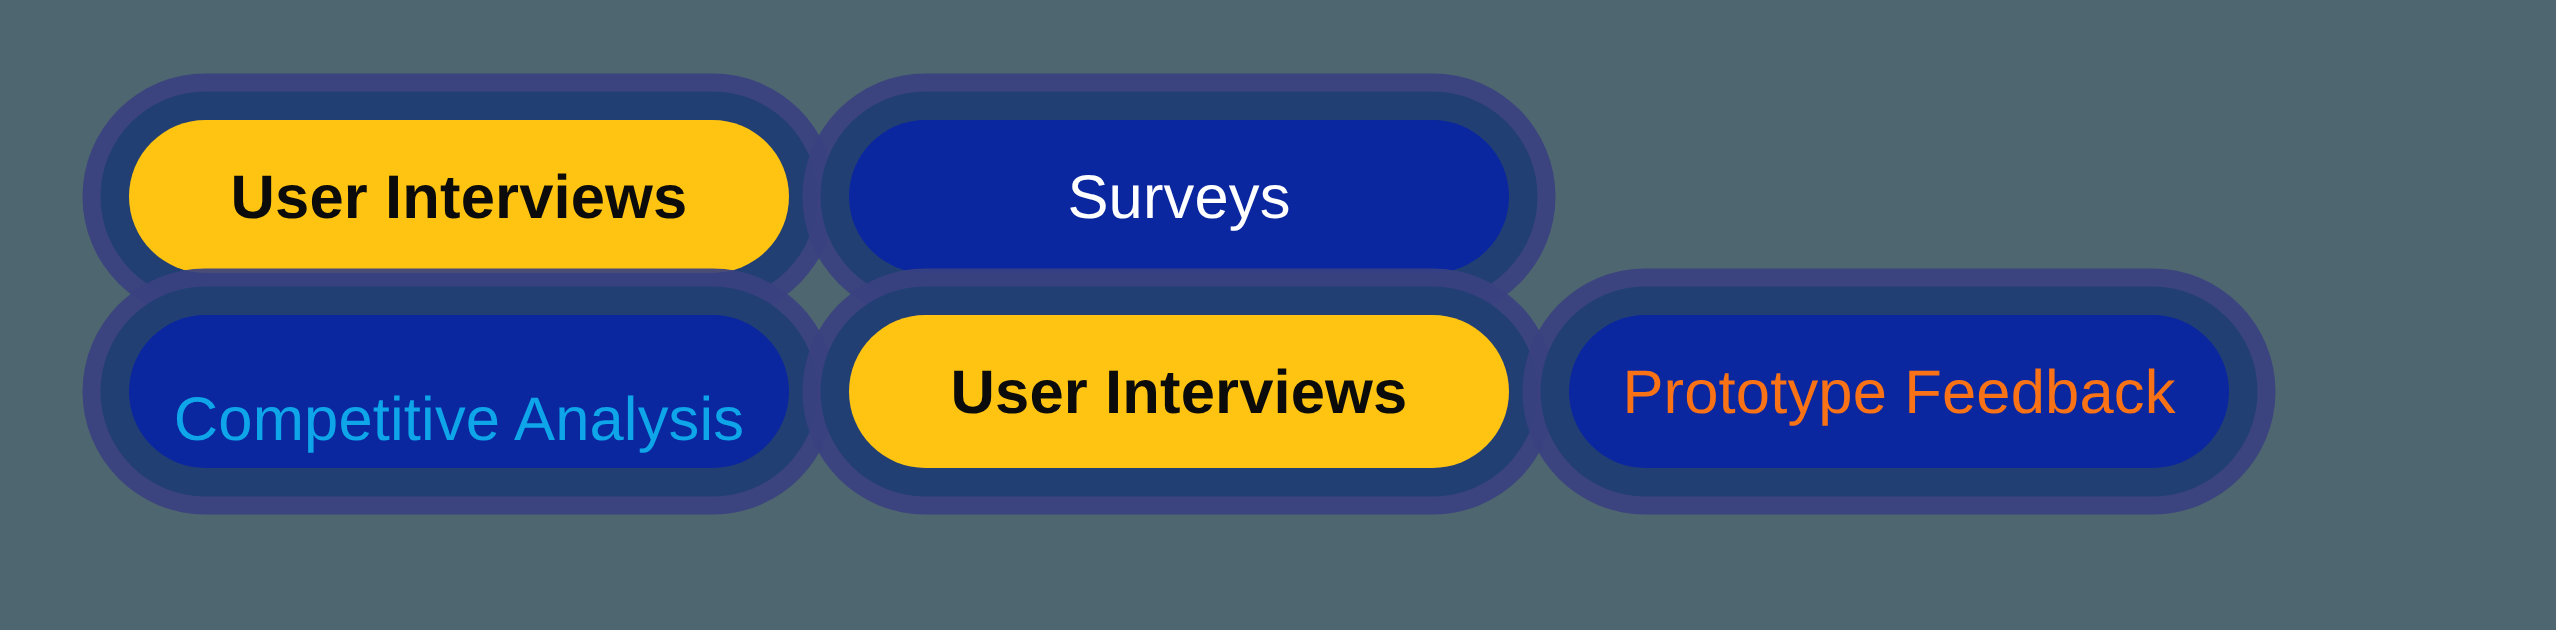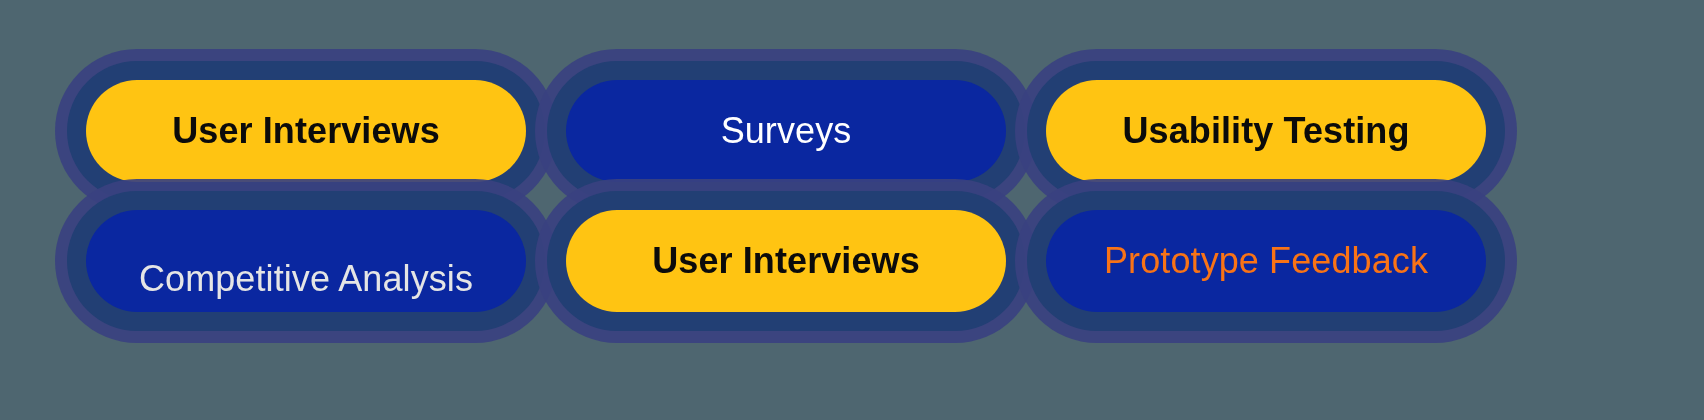--- a/index.html
+++ b/index.html
@@ -82,21 +82,21 @@
     border-radius: 51px;
     display: flex;
     align-items: center;
     justify-content: center;
     box-sizing: border-box;
     padding: 0 24px;
     cursor: pointer;
   }
 
   .pill-label {
-    font-size: 36px;
+    font-size: 41px;
     line-height: 1;
     letter-spacing: 0.1px;
     white-space: nowrap;
   }
 
   
   .pill.accent {
     background: #FFC412;
   }
   .pill.accent .pill-label {
@@ -131,37 +131,30 @@
       </div>
 
       <div class="tag-cell col-1">
         <div class="glow-outer" style="background: rgb(58, 65, 128);"></div>
         <div class="glow-inner" style="background: rgb(34, 63, 116);"></div>
         <div class="pill base" style="background: rgb(10, 39, 160);">
           <span class="pill-label" style="color: rgb(255, 255, 255);">Surveys</span>
         </div>
       </div>
 
-      <div class="tag-cell col-2">
-        <div class="glow-outer" style="background: rgb(58, 65, 128);"></div>
-        <div class="glow-inner" style="background: rgb(34, 63, 116);"></div>
-        <div class="pill accent" style="background: rgb(255, 196, 18);">
-          <span class="pill-label" style="color: rgb(11, 11, 11);">Usability Testing</span>
-        </div>
-      </div>
 
     </div>
 
     <div class="tag-row row-1">
 
       <div class="tag-cell col-0">
         <div class="glow-outer" style="background: rgb(58, 65, 128);"></div>
         <div class="glow-inner" style="background: rgb(34, 63, 116);"></div>
         <div class="pill base" style="background: rgb(10, 39, 160);">
-          <span class="pill-label" style="color: #e5e5e5; margin-top: 36px;">Competitive Analysis</span>
+          <span class="pill-label" style="color: #0ea5e9; margin-top: 36px;">Competitive Analysis</span>
         </div>
       </div>
 
       <div class="tag-cell col-1">
         <div class="glow-outer" style="background: rgb(58, 65, 128);"></div>
         <div class="glow-inner" style="background: rgb(34, 63, 116);"></div>
         <div class="pill accent" style="background: rgb(255, 196, 18);">
           <span class="pill-label" style="color: rgb(11, 11, 11);">User Interviews</span>
         </div>
       </div>

